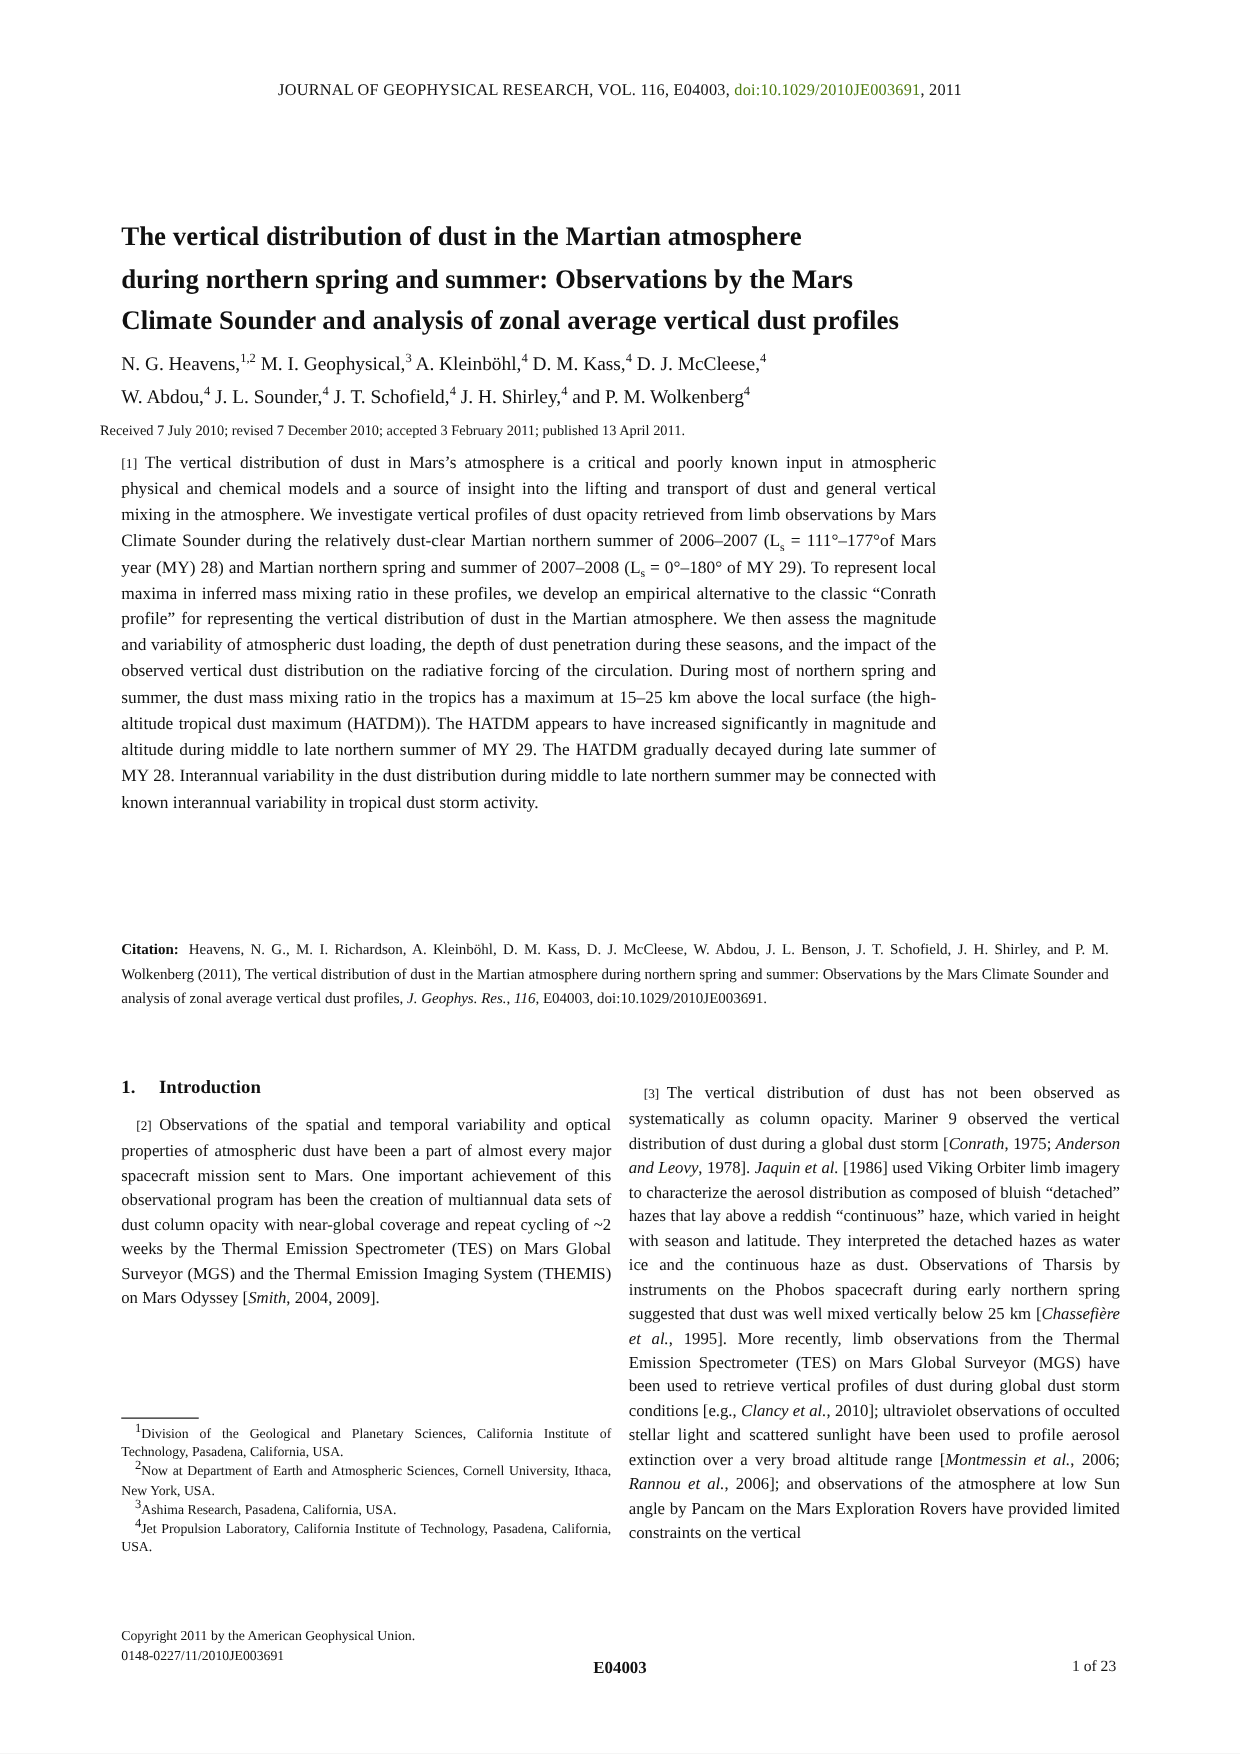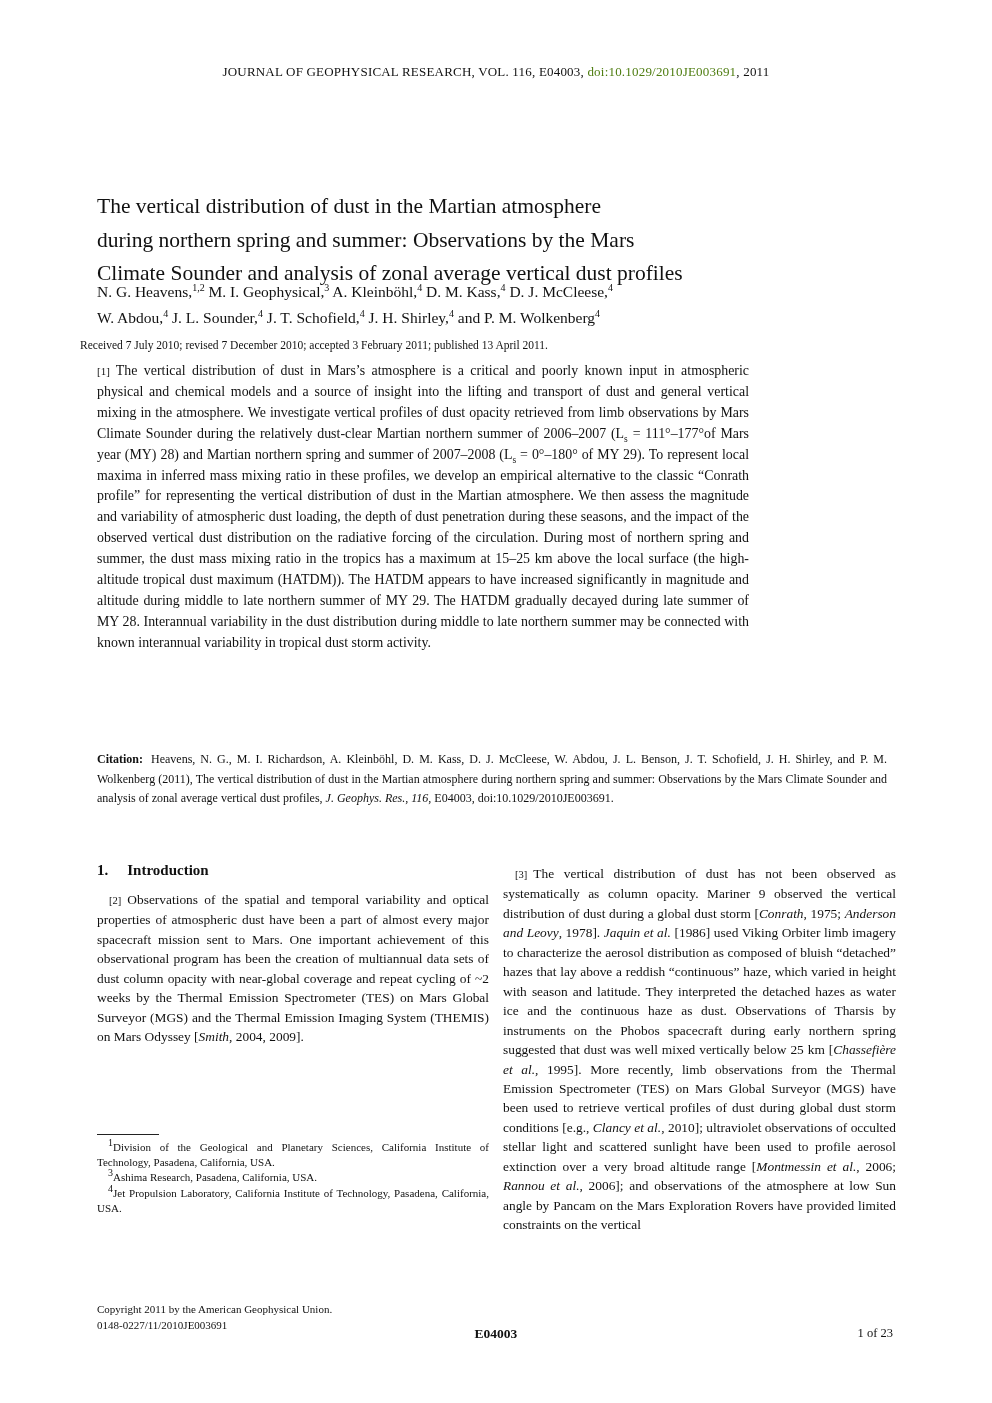--- a/index.html
+++ b/index.html
@@ -19,24 +19,24 @@
     top: 64px; left: 0;
     width: 100%;
     text-align: center;
     font-size: 13px;
     letter-spacing: 0.2px;
     white-space: nowrap;
   }
   .doi { text-decoration: none; cursor: pointer; }
   .article-title {
     position: absolute;
-    top: 190px; left: 97px;
+    top: 173px; left: 97px;
     width: 720px;
     font-size: 21.5px;
-    font-weight: normal;
+    font-weight: bold;
     line-height: 33.5px;
   }
   .title-line { display: block; }
   .authors {
     position: absolute;
     top: 279px; left: 97px;
     width: 700px;
     font-size: 15.5px;
     line-height: 26px;
   }
@@ -153,20 +153,21 @@
     <p class="body-par"><span class="pnum">[2]</span><span>Observations of the spatial and temporal variability and optical properties of atmospheric dust have been a part of almost every major spacecraft mission sent to Mars. One important achievement of this observational program has been the creation of multiannual data sets of dust column opacity with near-global coverage and repeat cycling of ~2 weeks by the Thermal Emission Spectrometer (TES) on Mars Global Surveyor (MGS) and the Thermal Emission Imaging System (THEMIS) on Mars Odyssey [</span><i>Smith</i><span>, 2004, 2009].</span></p>
   </div>
 
   <div class="col-right">
     <p class="body-par"><span class="pnum">[3]</span><span>The vertical distribution of dust has not been observed as systematically as column opacity. Mariner 9 observed the vertical distribution of dust during a global dust storm [</span><i>Conrath</i><span>, 1975; </span><i>Anderson and Leovy</i><span>, 1978]. </span><i>Jaquin et al.</i><span> [1986] used Viking Orbiter limb imagery to characterize the aerosol distribution as composed of bluish “detached” hazes that lay above a reddish “continuous” haze, which varied in height with season and latitude. They interpreted the detached hazes as water ice and the continuous haze as dust. Observations of Tharsis by instruments on the Phobos spacecraft during early northern spring suggested that dust was well mixed vertically below 25 km [</span><i>Chassefière et al.</i><span>, 1995]. More recently, limb observations from the Thermal Emission Spectrometer (TES) on Mars Global Surveyor (MGS) have been used to retrieve vertical profiles of dust during global dust storm conditions [e.g., </span><i>Clancy et al.</i><span>, 2010]; ultraviolet observations of occulted stellar light and scattered sunlight have been used to profile aerosol extinction over a very broad altitude range [</span><i>Montmessin et al.</i><span>, 2006; </span><i>Rannou et al.</i><span>, 2006]; and observations of the atmosphere at low Sun angle by Pancam on the Mars Exploration Rovers have provided limited constraints on the vertical</span></p>
   </div>
 
   <div class="footnotes">
     <div class="fn-rule"></div>
     <p class="fn"><sup>1</sup><span>Division of the Geological and Planetary Sciences, California Institute of Technology, Pasadena, California, USA.</span></p>
+    <p class="fn"><sup>2</sup><span>Now at Department of Earth and Atmospheric Sciences, Cornell University, Ithaca, New York, USA.</span></p>
     <p class="fn"><sup>3</sup><span>Ashima Research, Pasadena, California, USA.</span></p>
     <p class="fn"><sup>4</sup><span>Jet Propulsion Laboratory, California Institute of Technology, Pasadena, California, USA.</span></p>
   </div>
 
   <div class="copyright">
     <div>Copyright 2011 by the American Geophysical Union.</div>
     <div>0148-0227/11/2010JE003691</div>
   </div>
 
   <div class="page-footer">

